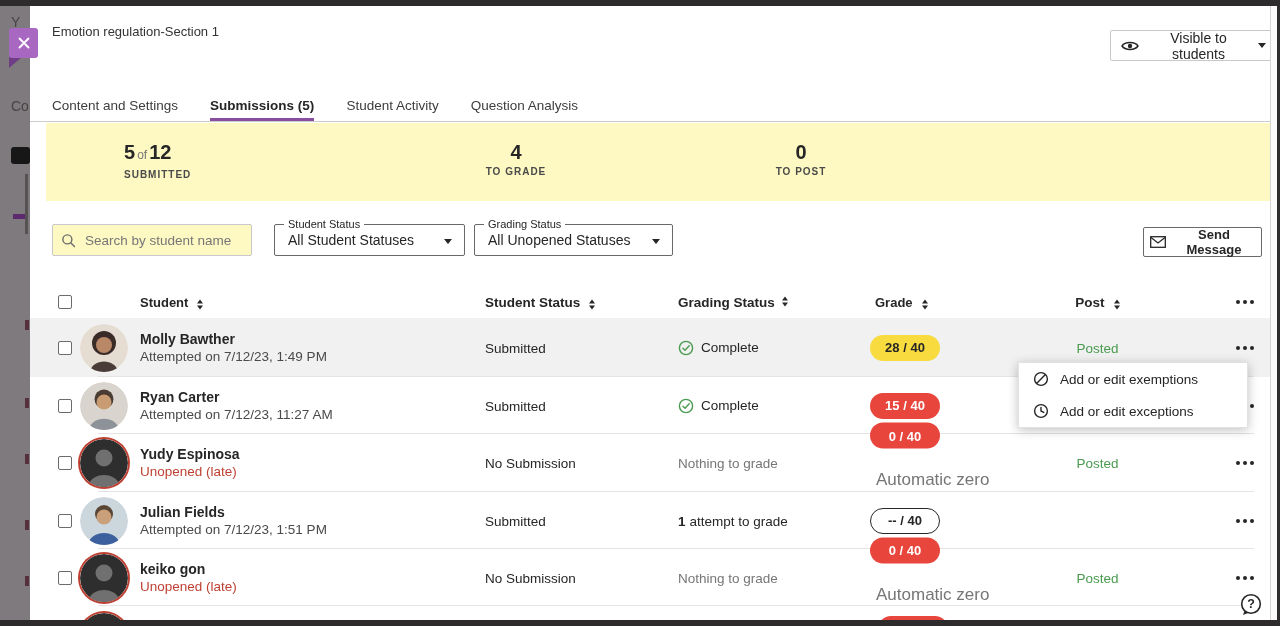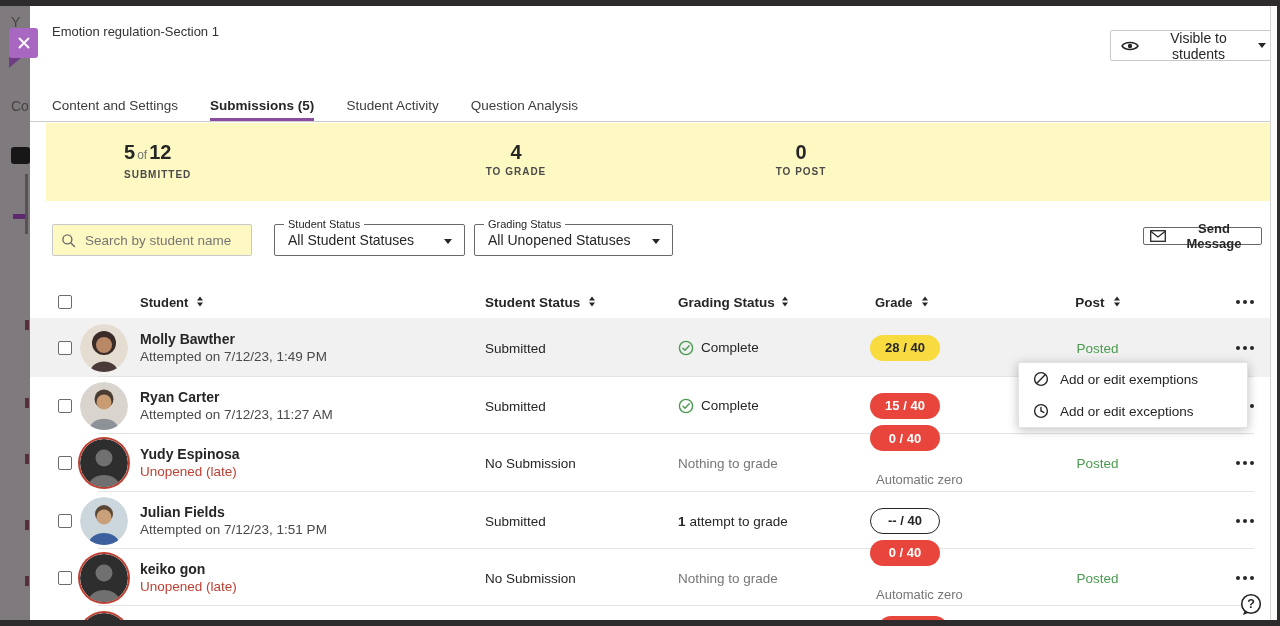--- a/index.html
+++ b/index.html
@@ -56,27 +56,27 @@
               display:flex;align-items:center;gap:7px;padding:0 8px;background:#fef9c3;}
   .search-box input{border:none;outline:none;font-size:13.5px;color:#262626;width:150px;font-family:inherit;background:transparent;}
   .search-box input::placeholder{color:#767676;}
   .select{position:absolute;top:218px;height:32px;border:1px solid #696969;border-radius:2px;background:#fff;cursor:pointer;}
   .select .flabel{position:absolute;top:-7px;left:9px;background:#fff;padding:0 4px;font-size:11px;color:#262626;}
   .select .val{position:absolute;left:13px;top:7px;font-size:14px;color:#262626;}
   .caret{width:0;height:0;border-left:4.5px solid transparent;border-right:4.5px solid transparent;border-top:5.5px solid #262626;}
   .select .caret{position:absolute;right:12px;top:14px;}
   .sel-student{left:244px;width:191px;}
   .sel-grading{left:444px;width:199px;}
-  .send-btn{position:absolute;left:1113px;top:221px;width:119px;height:18px;background:#fff;border:1px solid #696969;
+  .send-btn{position:absolute;left:1113px;top:221px;width:119px;height:30px;background:#fff;border:1px solid #696969;
             border-radius:2px;display:flex;align-items:center;justify-content:center;gap:7px;font-size:13px;
             font-weight:700;color:#262626;cursor:pointer;}
 
   
   .thead{position:absolute;left:0;top:279px;width:1240px;height:33px;}
-  .th{font-size:13px;font-weight:700;color:#262626;display:flex;align-items:center;gap:9px;cursor:pointer;}
+  .th{font-size:13px;font-weight:700;color:#262626;display:flex;align-items:flex-end;gap:9px;cursor:pointer;}
   .cell{position:absolute;top:50%;transform:translateY(-50%);}
   .c-check{left:28px;}
   .c-avatar{left:50px;}
   .c-student{left:110px;width:300px;}
   .c-status{left:455px;width:170px;font-size:13.5px;color:#262626;}
   .c-grading{left:648px;width:180px;font-size:13.5px;color:#262626;display:flex;align-items:center;gap:7px;}
   .c-grade{left:840px;width:110px;}
   .c-post{left:1020px;width:95px;text-align:center;font-size:13.5px;}
   .c-dots{left:1198px;width:34px;display:flex;justify-content:center;}
 
@@ -102,21 +102,21 @@
   .s-detail{font-size:13.5px;color:#4a4a4a;line-height:17px;}
   .s-detail.late{color:var(--late-red,#bf4032);}
   .muted{color:#767676;}
   .gcount{font-weight:700;margin-right:-3px;}
 
   .pill{display:inline-flex;align-items:center;justify-content:center;min-width:70px;height:26px;
         border-radius:13px;font-size:13px;font-weight:700;padding:0 10px;}
   .pill-yellow{background:var(--pill-yellow,#f7db3f);color:#262626;}
   .pill-red{background:var(--pill-red,#e8453c);color:#fff;}
   .pill-outline{background:#fff;border:1px solid #262626;color:#262626;}
-  .grade-note{display:block;font-size:13px;color:#767676;margin-top:21px;padding-left:6px;white-space:nowrap;}
+  .grade-note{display:block;font-size:17px;color:#767676;margin-top:21px;padding-left:6px;white-space:nowrap;}
   .posted{color:var(--posted-green,#4a9b50);}
 
   .dots{display:inline-flex;align-items:center;cursor:pointer;padding:4px 2px;}
   .dots i{width:4px;height:4px;border-radius:50%;background:#262626;margin:0 1.5px;}
 
   
   .ctx-menu{position:absolute;left:988px;top:356px;width:230px;background:#fff;z-index:50;
             border:1px solid #e2e2e2;box-shadow:0 2px 10px rgba(0,0,0,0.25);}
   .menu-item{display:flex;align-items:center;gap:11px;height:32px;padding:0 12px;font-size:13.5px;color:#262626;
              cursor:pointer;border:2px solid transparent;}

